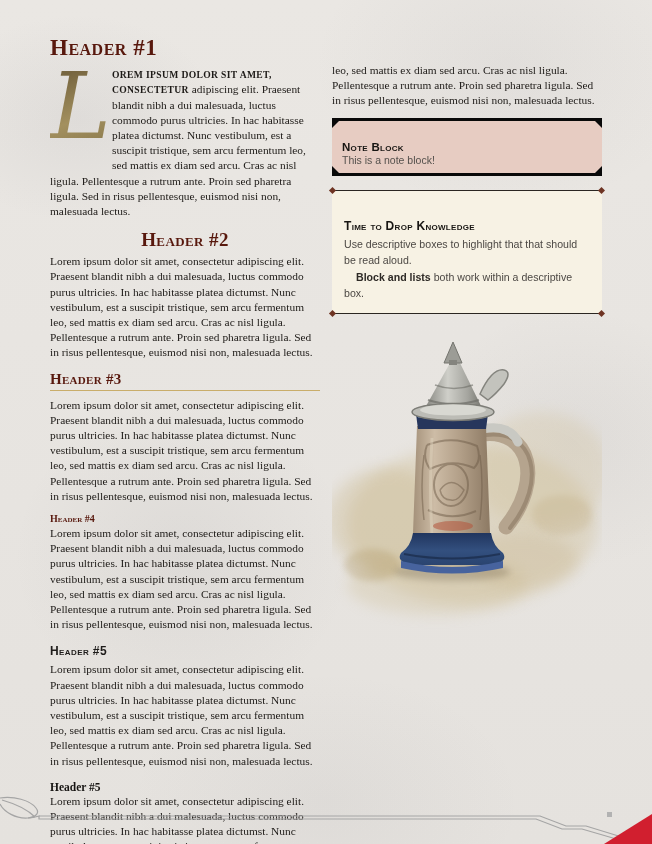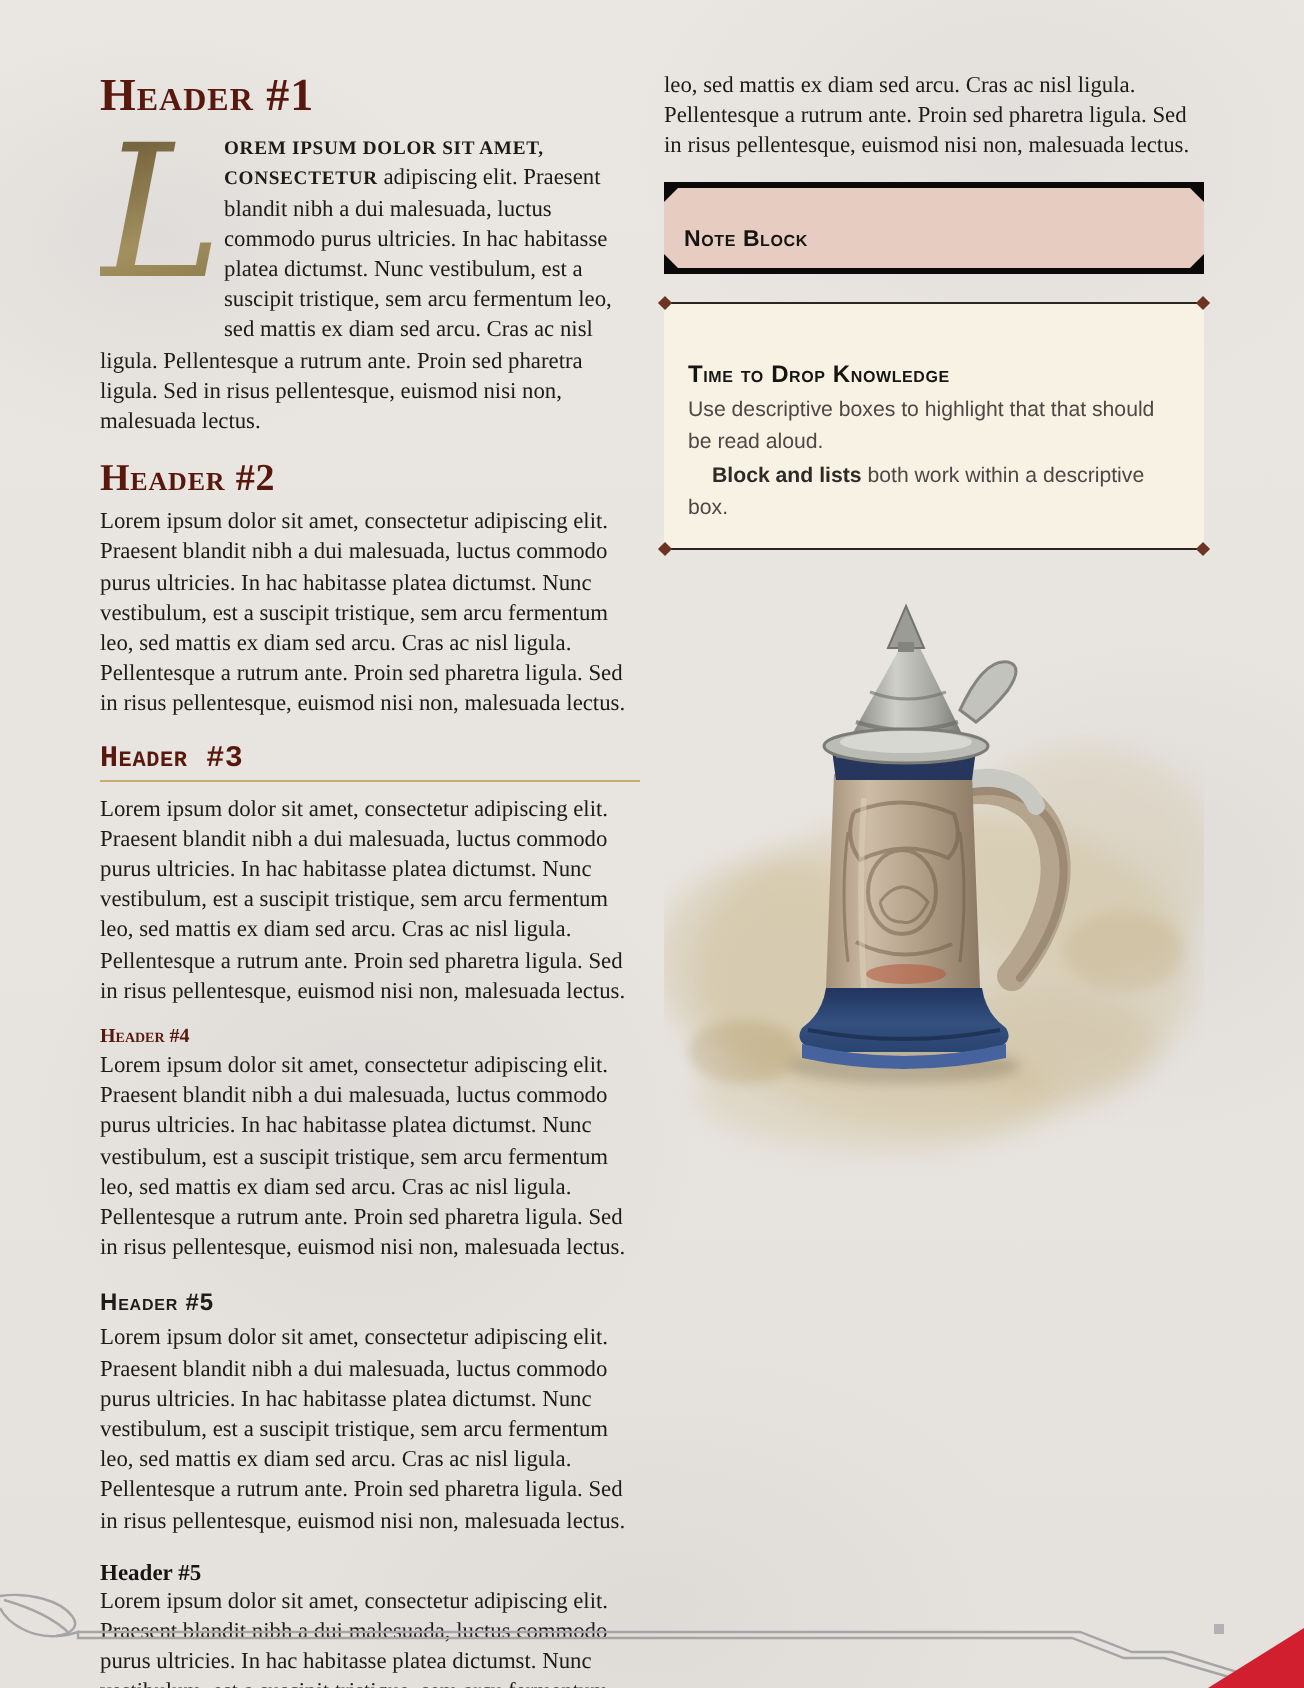--- a/index.html
+++ b/index.html
@@ -31,24 +31,24 @@
   .h1 {
     font-family: "Liberation Serif", serif;
     font-variant: small-caps; font-weight: 700;
     font-size: 23px; line-height: 1.05; letter-spacing: .5px;
     color: #58180D; margin-bottom: 7px;
   }
   .h2 {
     font-family: "Liberation Serif", serif;
     font-variant: small-caps; font-weight: 700;
     font-size: 19px; letter-spacing: .4px;
-    color: #58180D; margin: 10px 0 3px;
+    color: #58180D; margin: 10px 0 3px; text-align: center;
   }
   .h3 {
-    font-family: Liberation Mono, monospace;
+    font-family: Liberation Serif, serif;
     font-variant: small-caps; font-weight: 700;
     font-size: 15px; letter-spacing: .3px;
     color: #58180D; margin: 10px 0 7px;
     border-bottom: 1.5px solid #c9ad6a; padding-bottom: 2px;
   }
   .h4 {
     font-family: "Liberation Serif", serif;
     font-variant: small-caps; font-weight: 700;
     font-size: 10px; color: #58180D; margin: 9px 0 2px;
   }
@@ -82,21 +82,21 @@
     background: linear-gradient(160deg, #776640 10%, #a3905f 55%, #8b7a4c 90%);
     -webkit-background-clip: text; background-clip: text;
     -webkit-text-fill-color: transparent;
   }
   .lead-caps {
     text-transform: uppercase;
     font-size: 9.6px; letter-spacing: .35px; font-weight: 700;
   }
 
   
-  .overflow-para { }
+  .overflow-para { margin-top: 27px; }
 
   .note-block { margin-top: 9px; position: relative; }
   .note-bar { position: relative; height: 3px; background: #090909; }
   .note-bar.top::before  { content:""; position:absolute; left:0;  top:3px; border-top:7px solid #090909; border-right:7px solid transparent; }
   .note-bar.top::after   { content:""; position:absolute; right:0; top:3px; border-top:7px solid #090909; border-left:7px solid transparent; }
   .note-bar.bottom::before { content:""; position:absolute; left:0;  bottom:3px; border-bottom:7px solid #090909; border-right:7px solid transparent; }
   .note-bar.bottom::after  { content:""; position:absolute; right:0; bottom:3px; border-bottom:7px solid #090909; border-left:7px solid transparent; }
   .note-inner { background: #e7ccc2; padding: 20px 10px 7px; }
   .note-title {
     font-family: "Liberation Sans", sans-serif;
@@ -179,20 +179,21 @@
       </div>
     </div>
 
     <div class="col">
       <p class="body-text overflow-para">leo, sed mattis ex diam sed arcu. Cras ac nisl ligula. Pellentesque a rutrum ante. Proin sed pharetra ligula. Sed in risus pellentesque, euismod nisi non, malesuada lectus.</p>
 
       <div class="note-block">
         <div class="note-bar top"></div>
         <div class="note-inner">
           <div class="note-title">Note Block</div>
+          <div class="note-body">This is a note block!</div>
         </div>
         <div class="note-bar bottom"></div>
       </div>
 
       <div class="desc-box">
         <span class="corner-dot tl"></span>
         <span class="corner-dot tr"></span>
         <span class="corner-dot bl"></span>
         <span class="corner-dot br"></span>
         <div class="desc-title">Time to Drop Knowledge</div>

